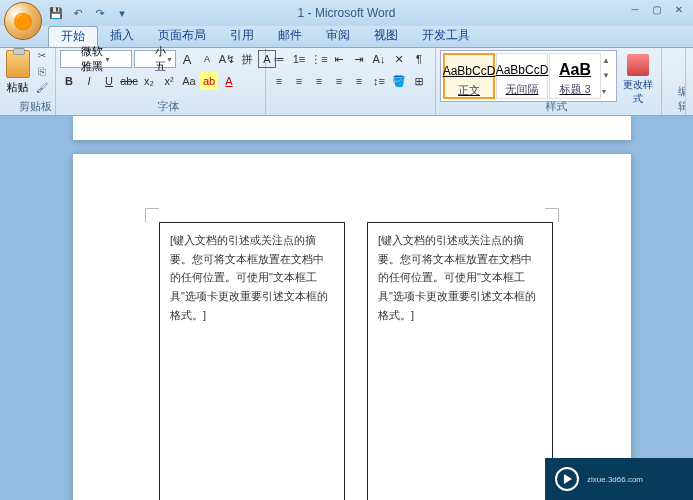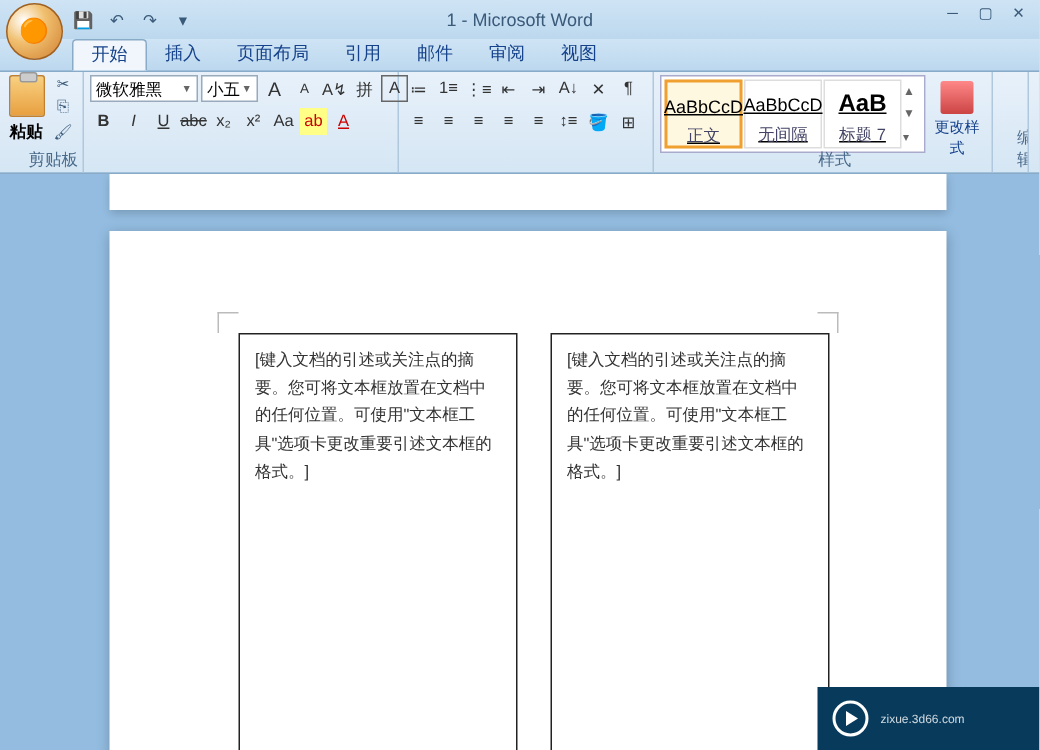--- a/index.html
+++ b/index.html
@@ -16,29 +16,29 @@
   
   .tabs { height: 22px; background: linear-gradient(#cfe4f5, #bcd8ee); display: flex; padding-left: 48px; border-bottom: 1px solid #8aabc8; }
   .tab { padding: 1px 12px; color: #15428b; font-size: 12px; cursor: pointer; }
   .tab.active { background: #f0f6fb; border: 1px solid #8aabc8; border-bottom: none; border-radius: 3px 3px 0 0; }
   
   .ribbon { height: 68px; background: linear-gradient(#e8f1fa, #d5e6f4); display: flex; border-bottom: 1px solid #8aabc8; }
   .group { border-right: 1px solid #b0c8de; display: flex; flex-direction: column; position: relative; padding: 2px 4px 0 4px; }
   .group-label { position: absolute; bottom: 1px; left: 16px; right: 0; text-align: center; font-size: 11px; color: #4a6a8a; }
   .group-body { flex: 1; display: flex; align-items: flex-start; gap: 2px; }
   
-  .paste-btn { width: 36px; height: 48px; text-align: center; cursor: pointer; font-weight: bold; }
+  .paste-btn { width: 36px; height: 48px; text-align: center; cursor: pointer; }
   .paste-icon { width: 24px; height: 28px; background: linear-gradient(#f8d080, #e8a040); border: 1px solid #c08030; margin: 0 auto 2px; border-radius: 2px; position: relative; }
   .paste-icon::before { content: ""; position: absolute; top: -3px; left: 6px; width: 10px; height: 5px; background: #ccc; border: 1px solid #999; border-radius: 2px; }
   .mini-btns { display: flex; flex-direction: column; gap: 2px; }
   .mini-btn { width: 18px; height: 14px; font-size: 10px; color: #3a5a7a; cursor: pointer; text-align: center; }
   
   .font-group { width: 210px; }
   .font-row { display: flex; gap: 2px; align-items: center; margin-bottom: 2px; }
-  .font-combo { height: 18px; background: white; border: 1px solid #9ab; font-size: 11px; padding: 0 3px; display: flex; align-items: center; justify-content: space-between; }
+  .font-combo { height: 18px; background: white; border: 1px solid #9ab; font-size: 11px; padding: 0 20px; display: flex; align-items: center; justify-content: space-between; }
   .font-name { width: 72px; }
   .font-size { width: 38px; }
   .fmt-btn { width: 18px; height: 18px; display: flex; align-items: center; justify-content: center; font-size: 11px; cursor: pointer; color: #333; }
   
   .para-group { width: 170px; }
   .style-gallery { display: flex; gap: 1px; padding: 2px; border: 1px solid #aac; background: white; }
   .style-item { width: 52px; height: 46px; border: 1px solid #ddd; text-align: center; padding-top: 4px; cursor: pointer; font-size: 10px; text-decoration: underline; }
   .style-item.sel { border: 2px solid #f0a030; background: #fff8e0; }
   .style-preview { font-size: 12px; height: 24px; display: flex; align-items: center; justify-content: center; }
   .style-name { font-size: 11px; color: #446; }
@@ -90,20 +90,21 @@
 </div>
 
 <div class="tabs">
   <div class="tab active">开始</div>
   <div class="tab">插入</div>
   <div class="tab">页面布局</div>
   <div class="tab">引用</div>
   <div class="tab">邮件</div>
   <div class="tab">审阅</div>
   <div class="tab">视图</div>
+  <div class="tab">开发工具</div>
 </div>
 
 <div class="ribbon">
 
   <div class="group" style="width:56px">
     <div class="group-body">
       <div class="paste-btn">
         <div class="paste-icon"></div>
         <div>粘贴</div>
       </div>
@@ -138,20 +139,21 @@
         <div class="fmt-btn" style="font-style:italic">I</div>
         <div class="fmt-btn" style="text-decoration:underline">U</div>
         <div class="fmt-btn" style="text-decoration:line-through">abc</div>
         <div class="fmt-btn">x₂</div>
         <div class="fmt-btn">x²</div>
         <div class="fmt-btn">Aa</div>
         <div class="fmt-btn" style="background:#ff8;color:#c00">ab</div>
         <div class="fmt-btn" style="color:#c00;text-decoration:underline">A</div>
       </div>
     </div>
+    <div class="group-label">字体</div>
   </div>
 
   <div class="group para-group">
     <div class="group-body" style="flex-direction:column;gap:2px">
       <div class="font-row">
         <div class="fmt-btn">≔</div>
         <div class="fmt-btn">1≡</div>
         <div class="fmt-btn">⋮≡</div>
         <div class="fmt-btn">⇤</div>
         <div class="fmt-btn">⇥</div>
@@ -178,21 +180,21 @@
         <div class="style-item sel">
           <div class="style-preview">AaBbCcD</div>
           <div class="style-name">正文</div>
         </div>
         <div class="style-item">
           <div class="style-preview">AaBbCcD</div>
           <div class="style-name">无间隔</div>
         </div>
         <div class="style-item">
           <div class="style-preview" style="font-weight:bold;font-size:16px">AaB</div>
-          <div class="style-name">标题 7</div>
+          <div class="style-name">标题 3</div>
         </div>
         <div style="width:12px;display:flex;flex-direction:column;justify-content:space-around;font-size:8px;color:#666">
           <div>▲</div>
           <div>▼</div>
           <div>▾</div>
         </div>
       </div>
       <div class="change-style">
         <div class="change-style-icon"></div>
         <div>更改样式</div>

